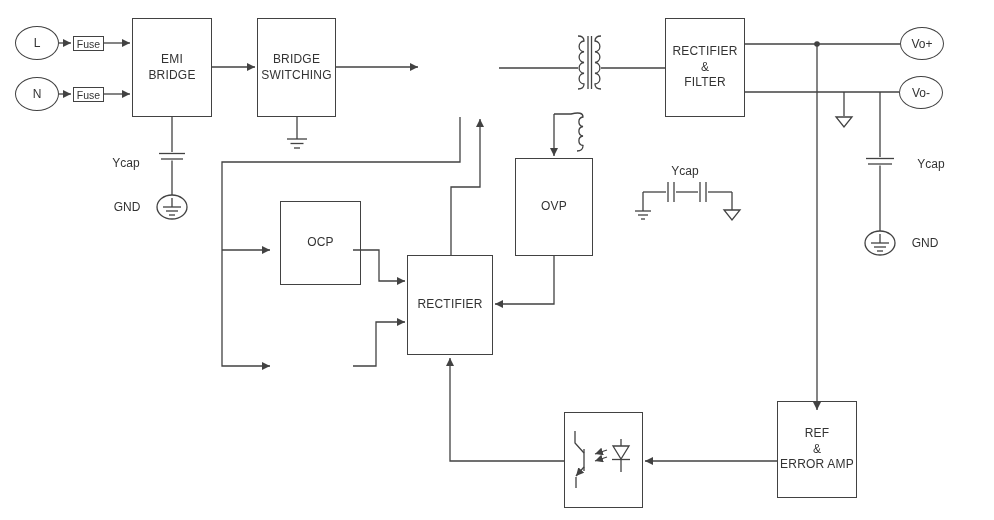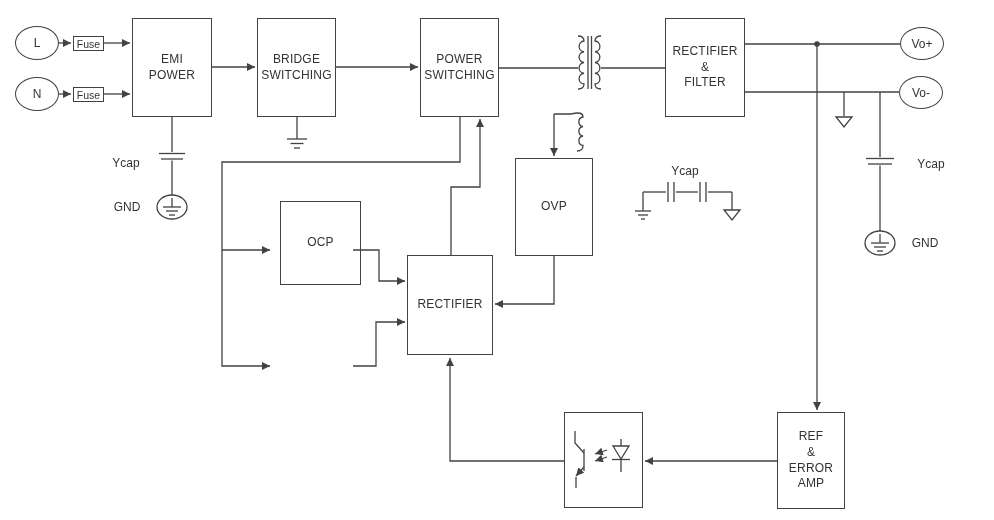--- a/index.html
+++ b/index.html
@@ -49,46 +49,42 @@
 
   <div class="fuse" style="left:73px;top:36px;width:31px;height:15px">
       <span>Fuse</span>
     </div>
   <div class="fuse" style="left:73px;top:87px;width:31px;height:15px">
       <span>Fuse</span>
     </div>
 
   <div class="block" style="left:132px;top:18px;width:80px;height:99px">
       <span>EMI
-POWER</span>
+BRIDGE</span>
     </div>
   <div class="block" style="left:257px;top:18px;width:79px;height:99px">
       <span>BRIDGE
-SWITCHING</span>
-    </div>
-  <div class="block" style="left:420px;top:18px;width:79px;height:99px">
-      <span>POWER
 SWITCHING</span>
     </div>
   <div class="block" style="left:665px;top:18px;width:80px;height:99px">
       <span>RECTIFIER
 &amp;
 FILTER</span>
     </div>
   <div class="block" style="left:280px;top:201px;width:81px;height:84px">
       <span>OCP</span>
     </div>
   <div class="block" style="left:407px;top:255px;width:86px;height:100px">
       <span>RECTIFIER</span>
     </div>
   <div class="block" style="left:515px;top:158px;width:78px;height:98px">
       <span>OVP</span>
     </div>
   <div class="block" style="left:564px;top:412px;width:79px;height:96px"></div>
-  <div class="block" style="left:777px;top:412px;width:68px;height:97px">
+  <div class="block" style="left:777px;top:401px;width:80px;height:97px">
       <span>REF
 &amp;
 ERROR AMP</span>
     </div>
 
   <div class="freelabel" style="left:126px;top:163px">Ycap</div>
   <div class="freelabel" style="left:127px;top:207px">GND</div>
   <div class="freelabel" style="left:685px;top:171px">Ycap</div>
   <div class="freelabel" style="left:931px;top:164px">Ycap</div>
   <div class="freelabel" style="left:925px;top:243px">GND</div>

